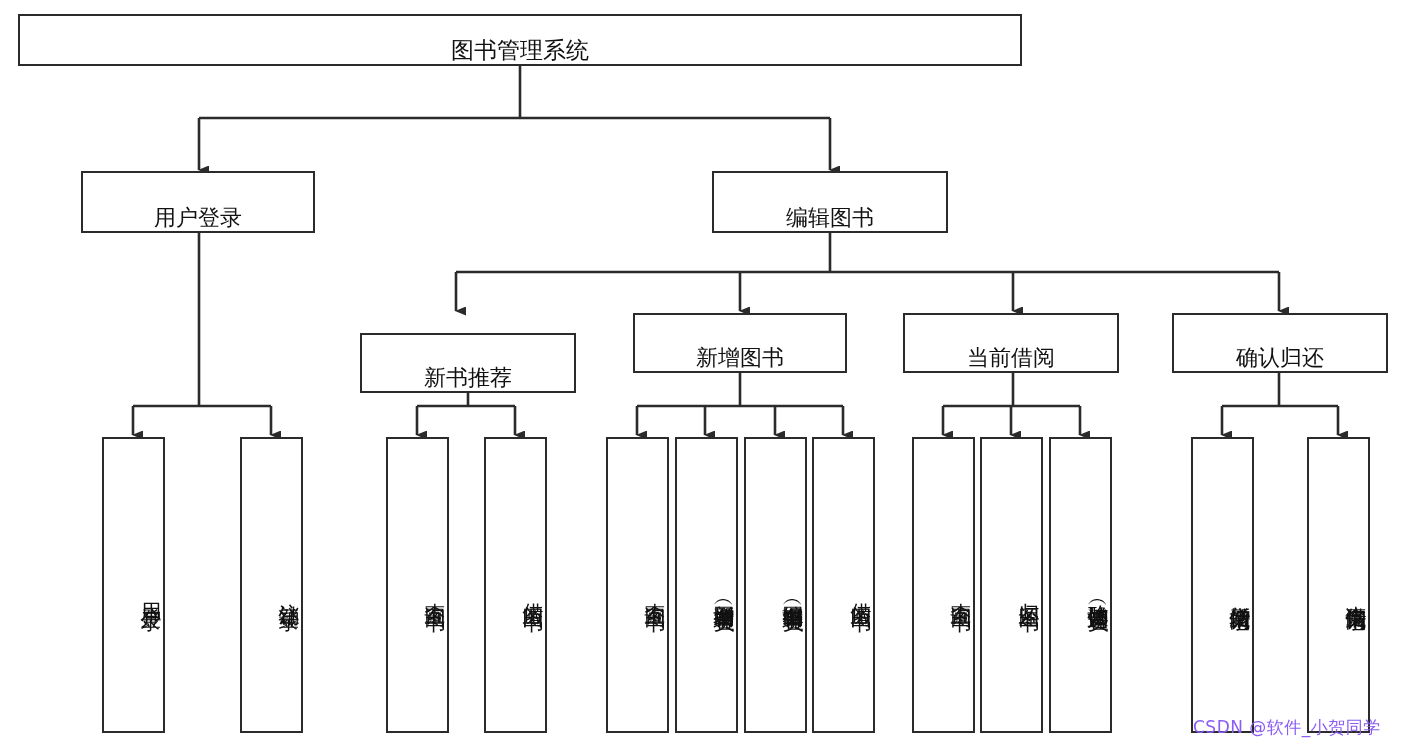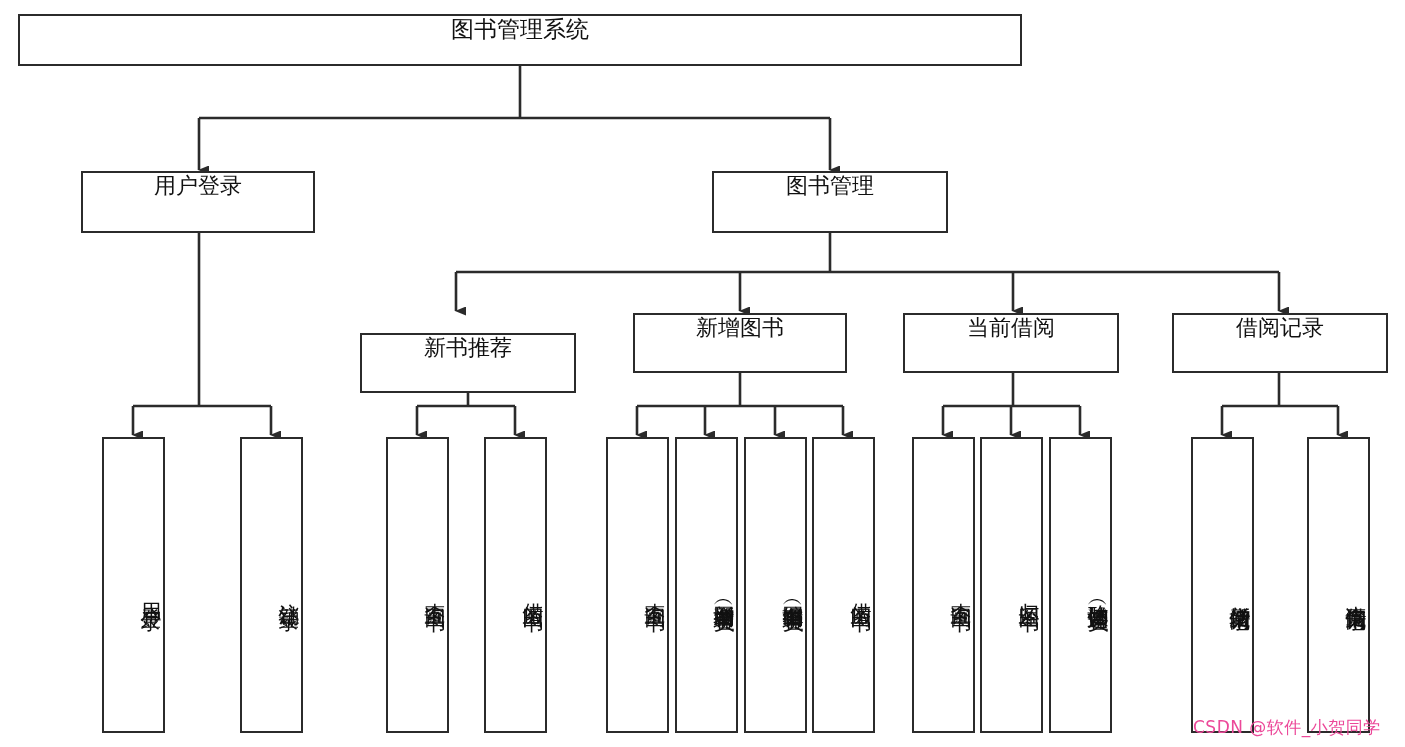--- a/index.html
+++ b/index.html
@@ -25,21 +25,21 @@
     width: 1405px;
     height: 747px;
     pointer-events: none;
   }
   .node {
     position: absolute;
     box-sizing: border-box;
     background: #ffffff;
     border: 2px solid #2b2b2b;
     display: flex;
-    align-items: flex-start;
+    align-items: flex-end;
     justify-content: center;
     color: #111111;
     text-align: center;
     line-height: 1.18;
   }
   .node .node-label {
     display: block;
     white-space: pre-wrap;
   }
   .node-h {
@@ -61,21 +61,21 @@
     font-size: 21px;
     letter-spacing: 3px;
     white-space: pre;
   }
   .node-v.tall .node-label {
     letter-spacing: 1px;
   }
   .watermark {
     position: absolute;
     font-size: 17px;
-    color: #ec4899;
+    color: #8b5cf6;
     white-space: nowrap;
     letter-spacing: 0.5px;
   }
 </style>
 </head>
 <body>
 
 <div id="diagram-root">
 
   <svg id="edges-layer" width="1405" height="747" viewBox="0 0 1405 747">
@@ -130,37 +130,37 @@
 
   <div class="node node-root" style="left:18px; top:14px; width:1004px; height:52px;">
     <span class="node-label">图书管理系统</span>
   </div>
 
   <div class="node node-h" style="left:81px; top:171px; width:234px; height:62px;">
     <span class="node-label">用户登录</span>
   </div>
 
   <div class="node node-h" style="left:712px; top:171px; width:236px; height:62px;">
-    <span class="node-label">图书管理</span>
+    <span class="node-label">编辑图书</span>
   </div>
 
   <div class="node node-h" style="left:360px; top:313px; width:216px; height:60px;margin-top:20px;">
     <span class="node-label">新书推荐</span>
   </div>
 
   <div class="node node-h" style="left:633px; top:313px; width:214px; height:60px;">
     <span class="node-label">新增图书</span>
   </div>
 
   <div class="node node-h" style="left:903px; top:313px; width:216px; height:60px;">
     <span class="node-label">当前借阅</span>
   </div>
 
   <div class="node node-h" style="left:1172px; top:313px; width:216px; height:60px;">
-    <span class="node-label">借阅记录</span>
+    <span class="node-label">确认归还</span>
   </div>
 
   <div class="node node-v" style="left:102px; top:437px; width:63px; height:296px;">
     <span class="node-label">用户登录</span>
   </div>
 
   <div class="node node-v" style="left:240px; top:437px; width:63px; height:296px;">
     <span class="node-label">注销登录</span>
   </div>
 

